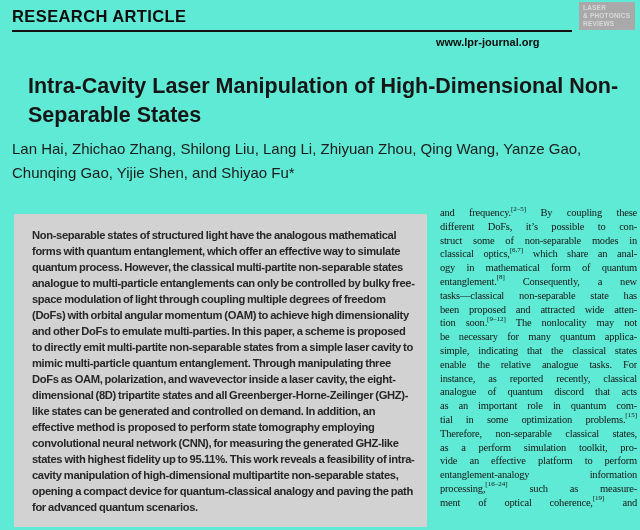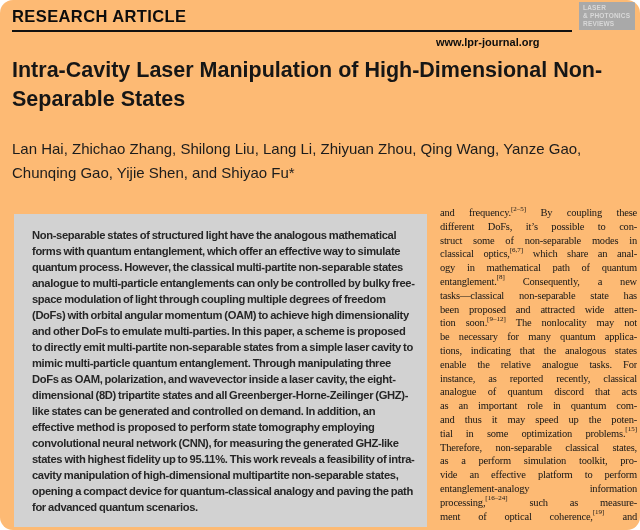--- a/index.html
+++ b/index.html
@@ -1,23 +1,22 @@
 <!DOCTYPE html>
 <html><head>
 <meta charset="utf-8">
 <style>
   html,body{margin:0;padding:0;background:#ffffff;}
   .page{
     position:relative;
     width:640px;height:530px;
-    background:#fdba74;
+    background:#5eead4;
     overflow:hidden;
     font-family:"Liberation Sans", sans-serif;
     color:#1a1a1a;
-    border-radius:13px;
   }
   
   .article-type{
     position:absolute;left:12px;top:7px;
     font-size:16.5px;font-weight:700;letter-spacing:.4px;
     color:#0d0d0d;
   }
   .header-rule{
     position:absolute;left:12px;top:30px;
     width:560px;height:2px;background:#111;
@@ -35,21 +34,21 @@
     position:absolute;right:4px;top:36px;
     width:200px;
     font-size:11px;font-weight:700;color:#0d0d0d;
     text-decoration:none;
   }
   
   .paper-title{
     position:absolute;left:12px;top:56px;
     width:600px;
     font-size:21.5px;font-weight:700;line-height:29px;
-    color:#161616;margin:0;
+    color:#161616;margin:16px;
   }
   .paper-authors{
     position:absolute;left:12px;top:137px;
     width:600px;
     font-size:15px;line-height:24px;
     color:#1c1c1c;
   }
   
   .abstract-box{
     position:absolute;left:14px;top:214px;
@@ -106,32 +105,31 @@
 
   <div class="abstract-box">
     <div class="abstract-text">Non-separable states of structured light have the analogous mathematical forms with quantum entanglement, which offer an effective way to simulate quantum process. However, the classical multi-partite non-separable states analogue to multi-particle entanglements can only be controlled by bulky free-space modulation of light through coupling multiple degrees of freedom (DoFs) with orbital angular momentum (OAM) to achieve high dimensionality and other DoFs to emulate multi-parties. In this paper, a scheme is proposed to directly emit multi-partite non-separable states from a simple laser cavity to mimic multi-particle quantum entanglement. Through manipulating three DoFs as OAM, polarization, and wavevector inside a laser cavity, the eight-dimensional (8D) tripartite states and all Greenberger-Horne-Zeilinger (GHZ)-like states can be generated and controlled on demand. In addition, an effective method is proposed to perform state tomography employing convolutional neural network (CNN), for measuring the generated GHZ-like states with highest fidelity up to 95.11%. This work reveals a feasibility of intra-cavity manipulation of high-dimensional multipartite non-separable states, opening a compact device for quantum-classical analogy and paving the path for advanced quantum scenarios.</div>
   </div>
 
   <div class="intro-column" id="intro-lines">
       <div class="article-line">and frequency.<sup>[2–5]</sup> By coupling these</div>
       <div class="article-line">different DoFs, it’s possible to con-</div>
       <div class="article-line">struct some of non-separable modes in</div>
       <div class="article-line">classical optics,<sup>[6,7]</sup> which share an anal-</div>
-      <div class="article-line">ogy in mathematical path of quantum</div>
+      <div class="article-line">ogy in mathematical form of quantum</div>
       <div class="article-line">entanglement.<sup>[8]</sup> Consequently, a new</div>
       <div class="article-line">tasks—classical non-separable state has</div>
       <div class="article-line">been proposed and attracted wide atten-</div>
       <div class="article-line">tion soon.<sup>[9–12]</sup> The nonlocality may not</div>
       <div class="article-line">be necessary for many quantum applica-</div>
-      <div class="article-line">tions, indicating that the analogous states</div>
+      <div class="article-line">simple, indicating that the classical states</div>
       <div class="article-line">enable the relative analogue tasks. For</div>
       <div class="article-line">instance, as reported recently, classical</div>
       <div class="article-line">analogue of quantum discord that acts</div>
       <div class="article-line">as an important role in quantum com-</div>
-      <div class="article-line">and thus it may speed up the poten-</div>
       <div class="article-line">tial in some optimization problems.<sup>[15]</sup></div>
       <div class="article-line">Therefore, non-separable classical states,</div>
       <div class="article-line">as a perform simulation toolkit, pro-</div>
       <div class="article-line">vide an effective platform to perform</div>
       <div class="article-line">entanglement-analogy information</div>
       <div class="article-line">processing,<sup>[16–24]</sup> such as measure-</div>
       <div class="article-line">ment of optical coherence,<sup>[19]</sup> and</div>
     </div>
 
 </div>

